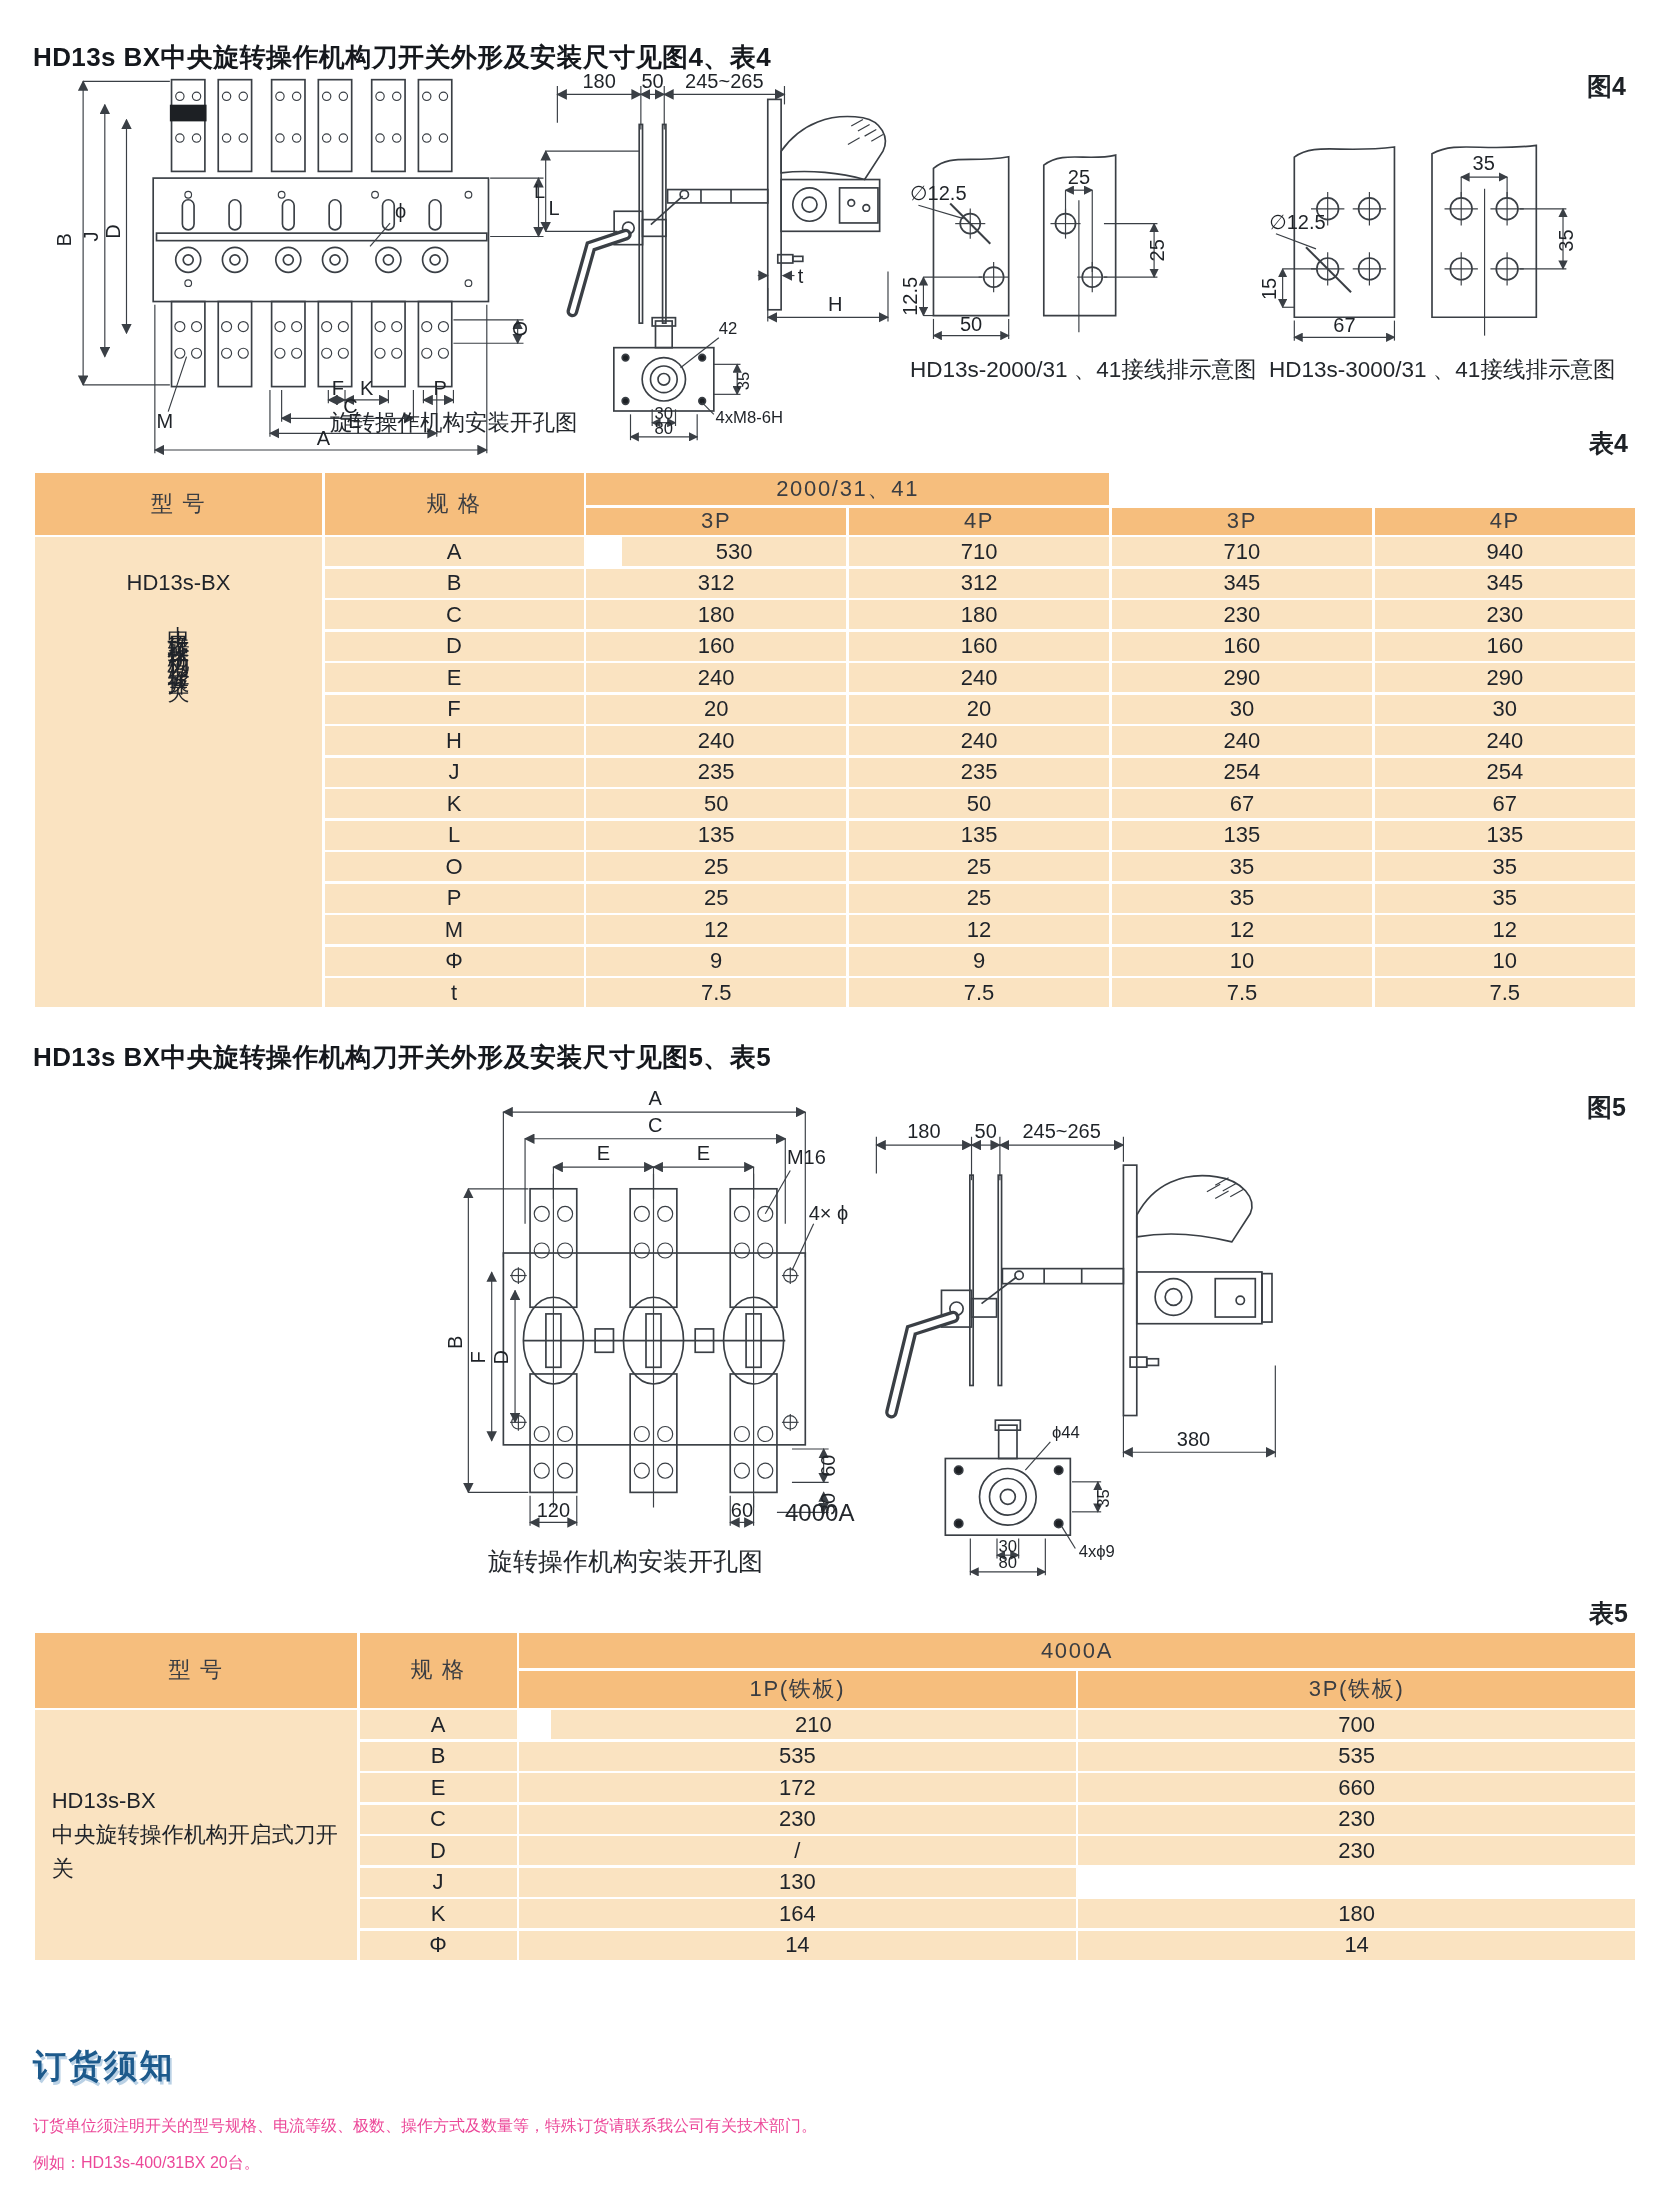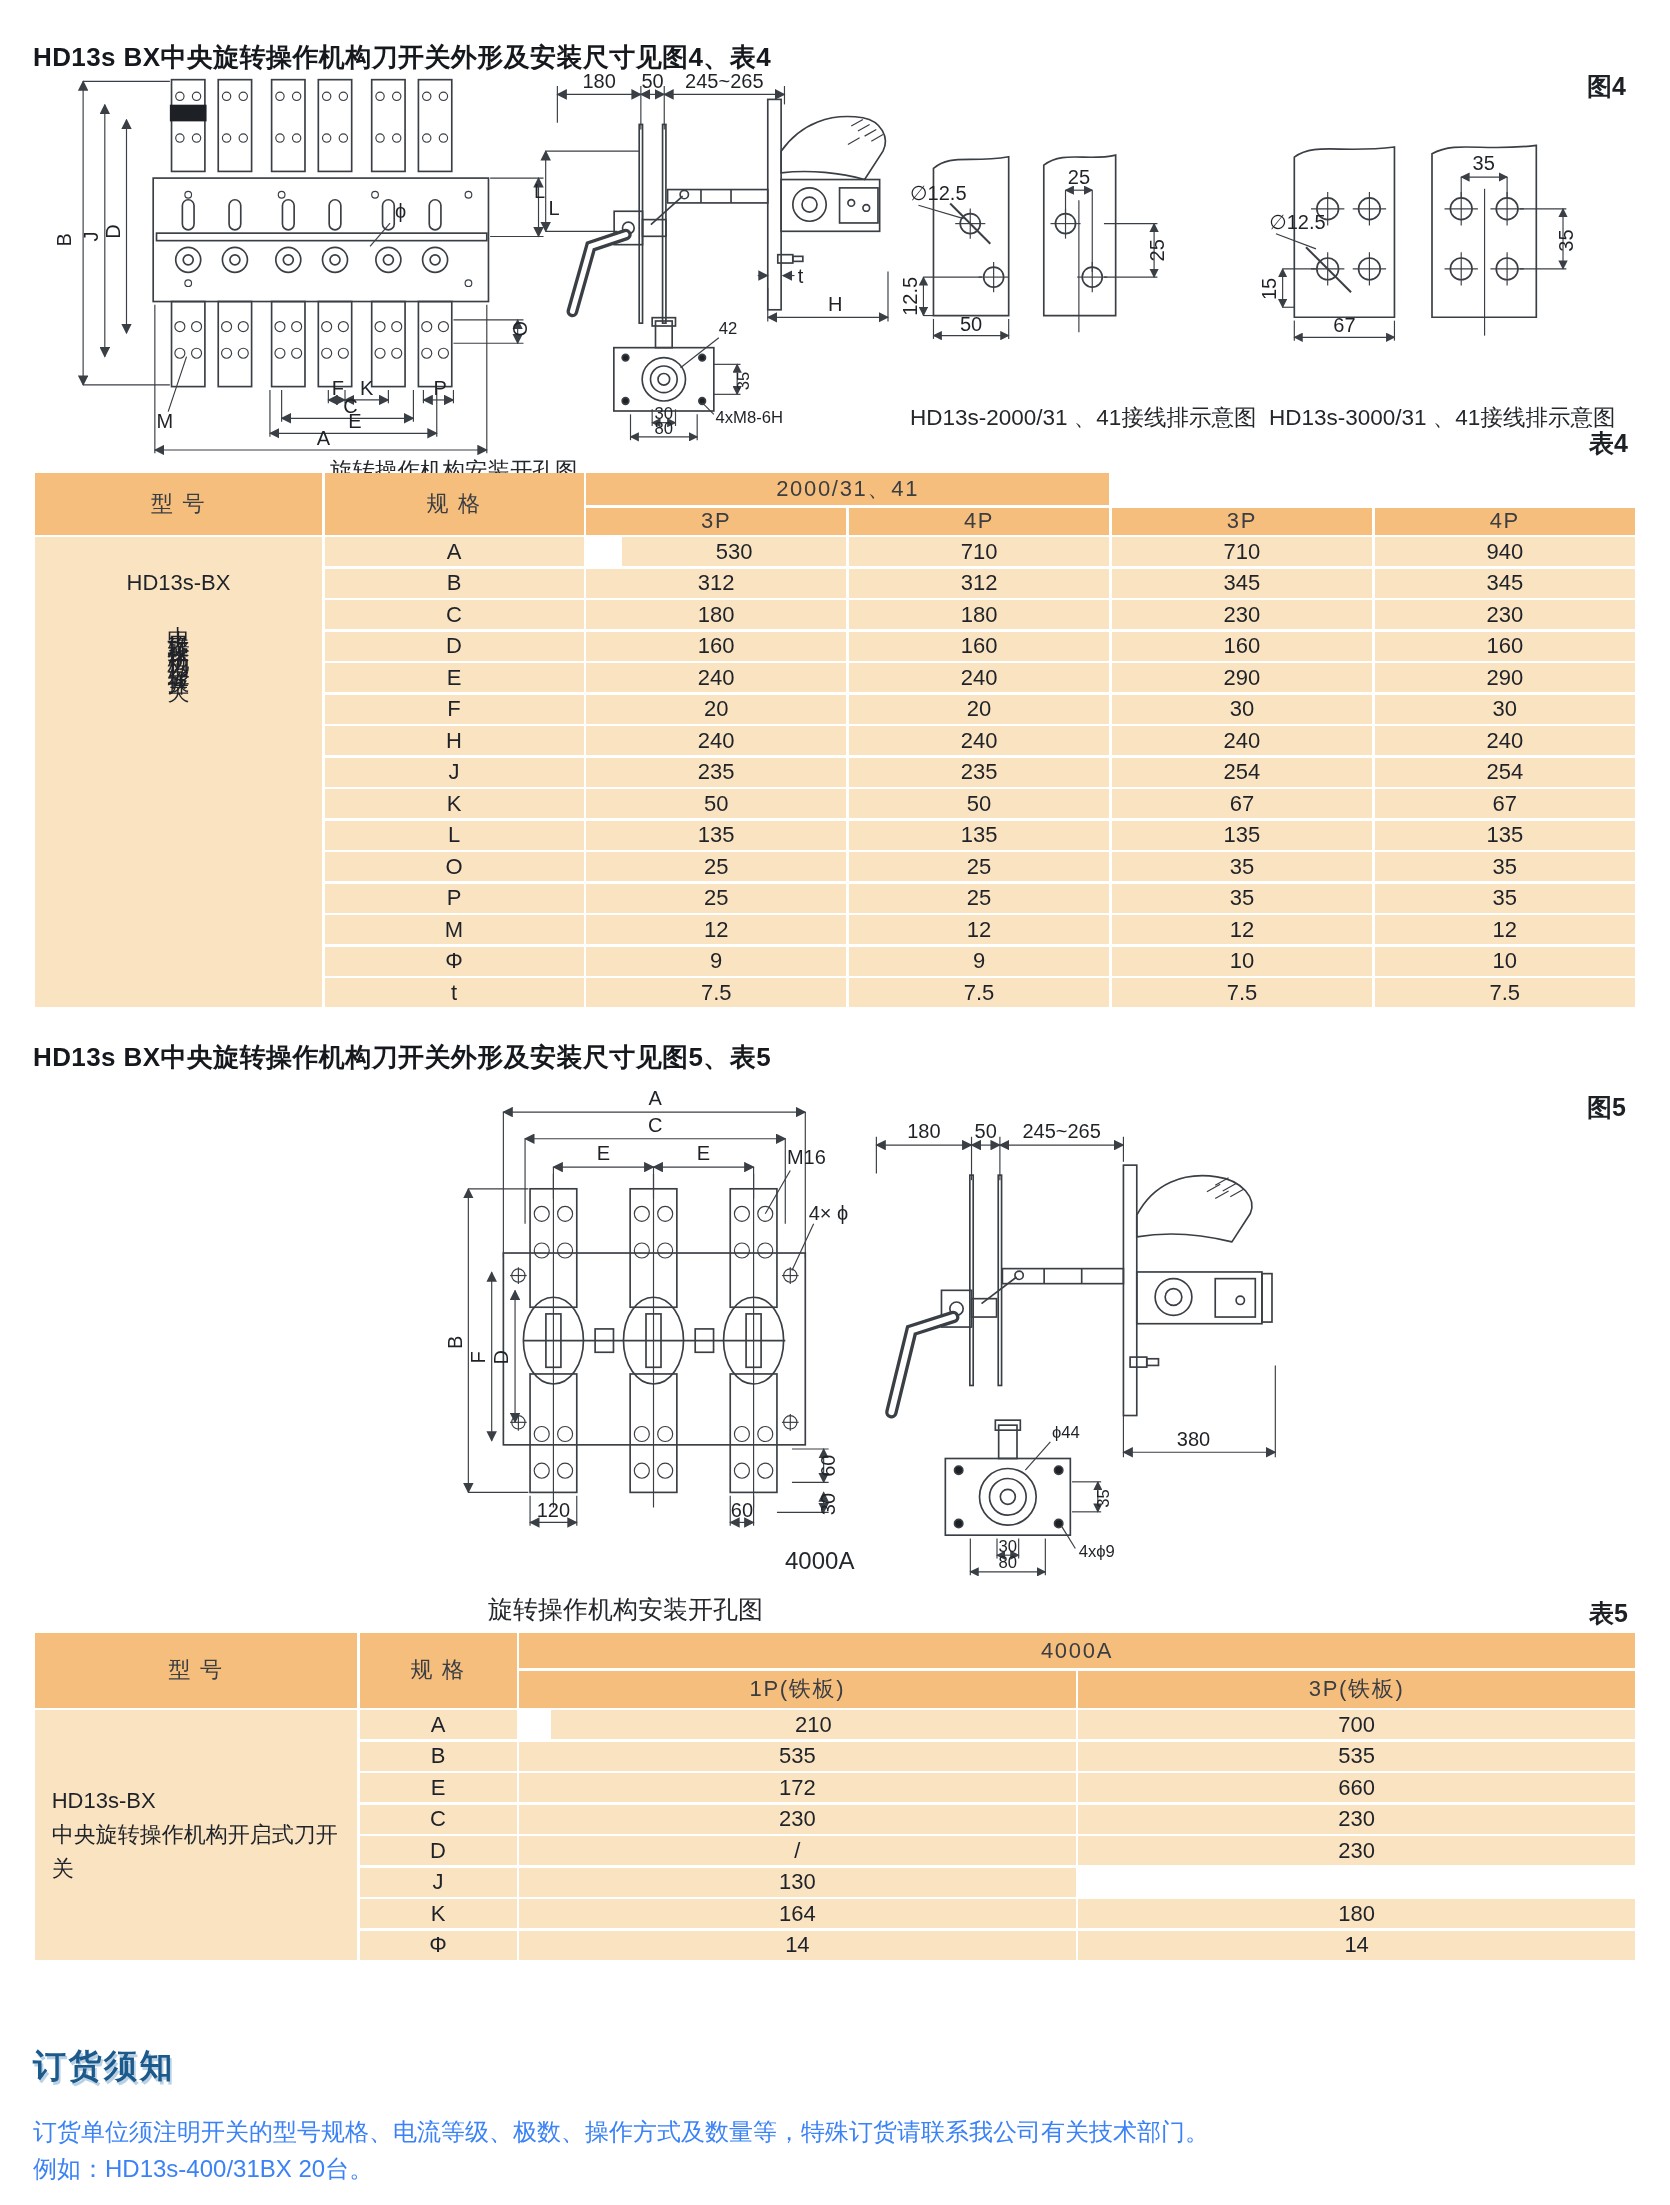--- a/index.html
+++ b/index.html
@@ -1,37 +1,37 @@
 <!DOCTYPE html>
 <html style="font-size:13.4px"><head>
 <meta charset="utf-8">
 <style>
   html,body{margin:0;padding:0;background:#ffffff;}
   body{font-family:"Liberation Sans","DejaVu Sans",sans-serif;color:#23262b;}
   .page{position:relative;width:1670px;height:2205px;background:#fff;overflow:hidden;border-radius:19px;}
   .abs{position:absolute;}
   .h1{font-size:26px;font-weight:700;color:#15181d;letter-spacing:0.4px;white-space:nowrap;}
   .figlabel{font-size:25px;font-weight:600;color:#1d2126;}
-  .caption{font-size:22.5px;color:#24282d;white-space:nowrap;margin-top:48px;}
+  .caption{font-size:22.5px;color:#24282d;white-space:nowrap;}
   .center{text-align:center;}
 
   
   .tbl{display:grid;gap:2.5px;background:#fff;}
   .t4{grid-template-columns:287px 259px repeat(4,1fr);grid-template-rows:32px 27px repeat(15,29px);}
   .t5{grid-template-columns:322px 157px repeat(2,1fr);grid-template-rows:35px 37px repeat(8,29px);}
   .cell{display:flex;align-items:center;justify-content:center;font-size:22px;}
   .head{background:#f6be7d;color:#3a3d42;letter-spacing:1.7px;}
   .bcell{background:#fae3c1;color:#1f2329;}
   .model-body{background:#fae3c1;color:#1f2329;display:flex;flex-direction:column;align-items:center;padding-top:33px;}
   .vert{writing-mode:vertical-rl;text-orientation:upright;font-size:22px;letter-spacing:4.2px;line-height:1;margin-top:11.7px;}
   .model5{background:#fae3c1;color:#1f2329;display:flex;flex-direction:column;justify-content:center;align-items:flex-start;padding-left:16.7px;font-size:22px;line-height:1.55;}
 
   
   .order-title{font-size:33px;font-weight:700;color:#1d5a8c;letter-spacing:2.5px;text-shadow:1.7px 2.5px 0 #bad1e5;}
-  .order-line{font-size:24px;color:#3b82f6;white-space:nowrap;}
+  .order-line{font-size:16px;color:#ec4899;white-space:nowrap;}
 
   
   svg{overflow:visible;}
   .ln{stroke:#3a3f45;fill:none;stroke-width:2;}
   .thin{stroke:#3a3f45;fill:none;stroke-width:1.4;}
   .filldark{fill:#1d2024;stroke:none;}
   .dimtext{font-size:24px;fill:#1f2328;}
   .dimsmall{font-size:20px;fill:#1f2328;}
 </style>
 </head>

